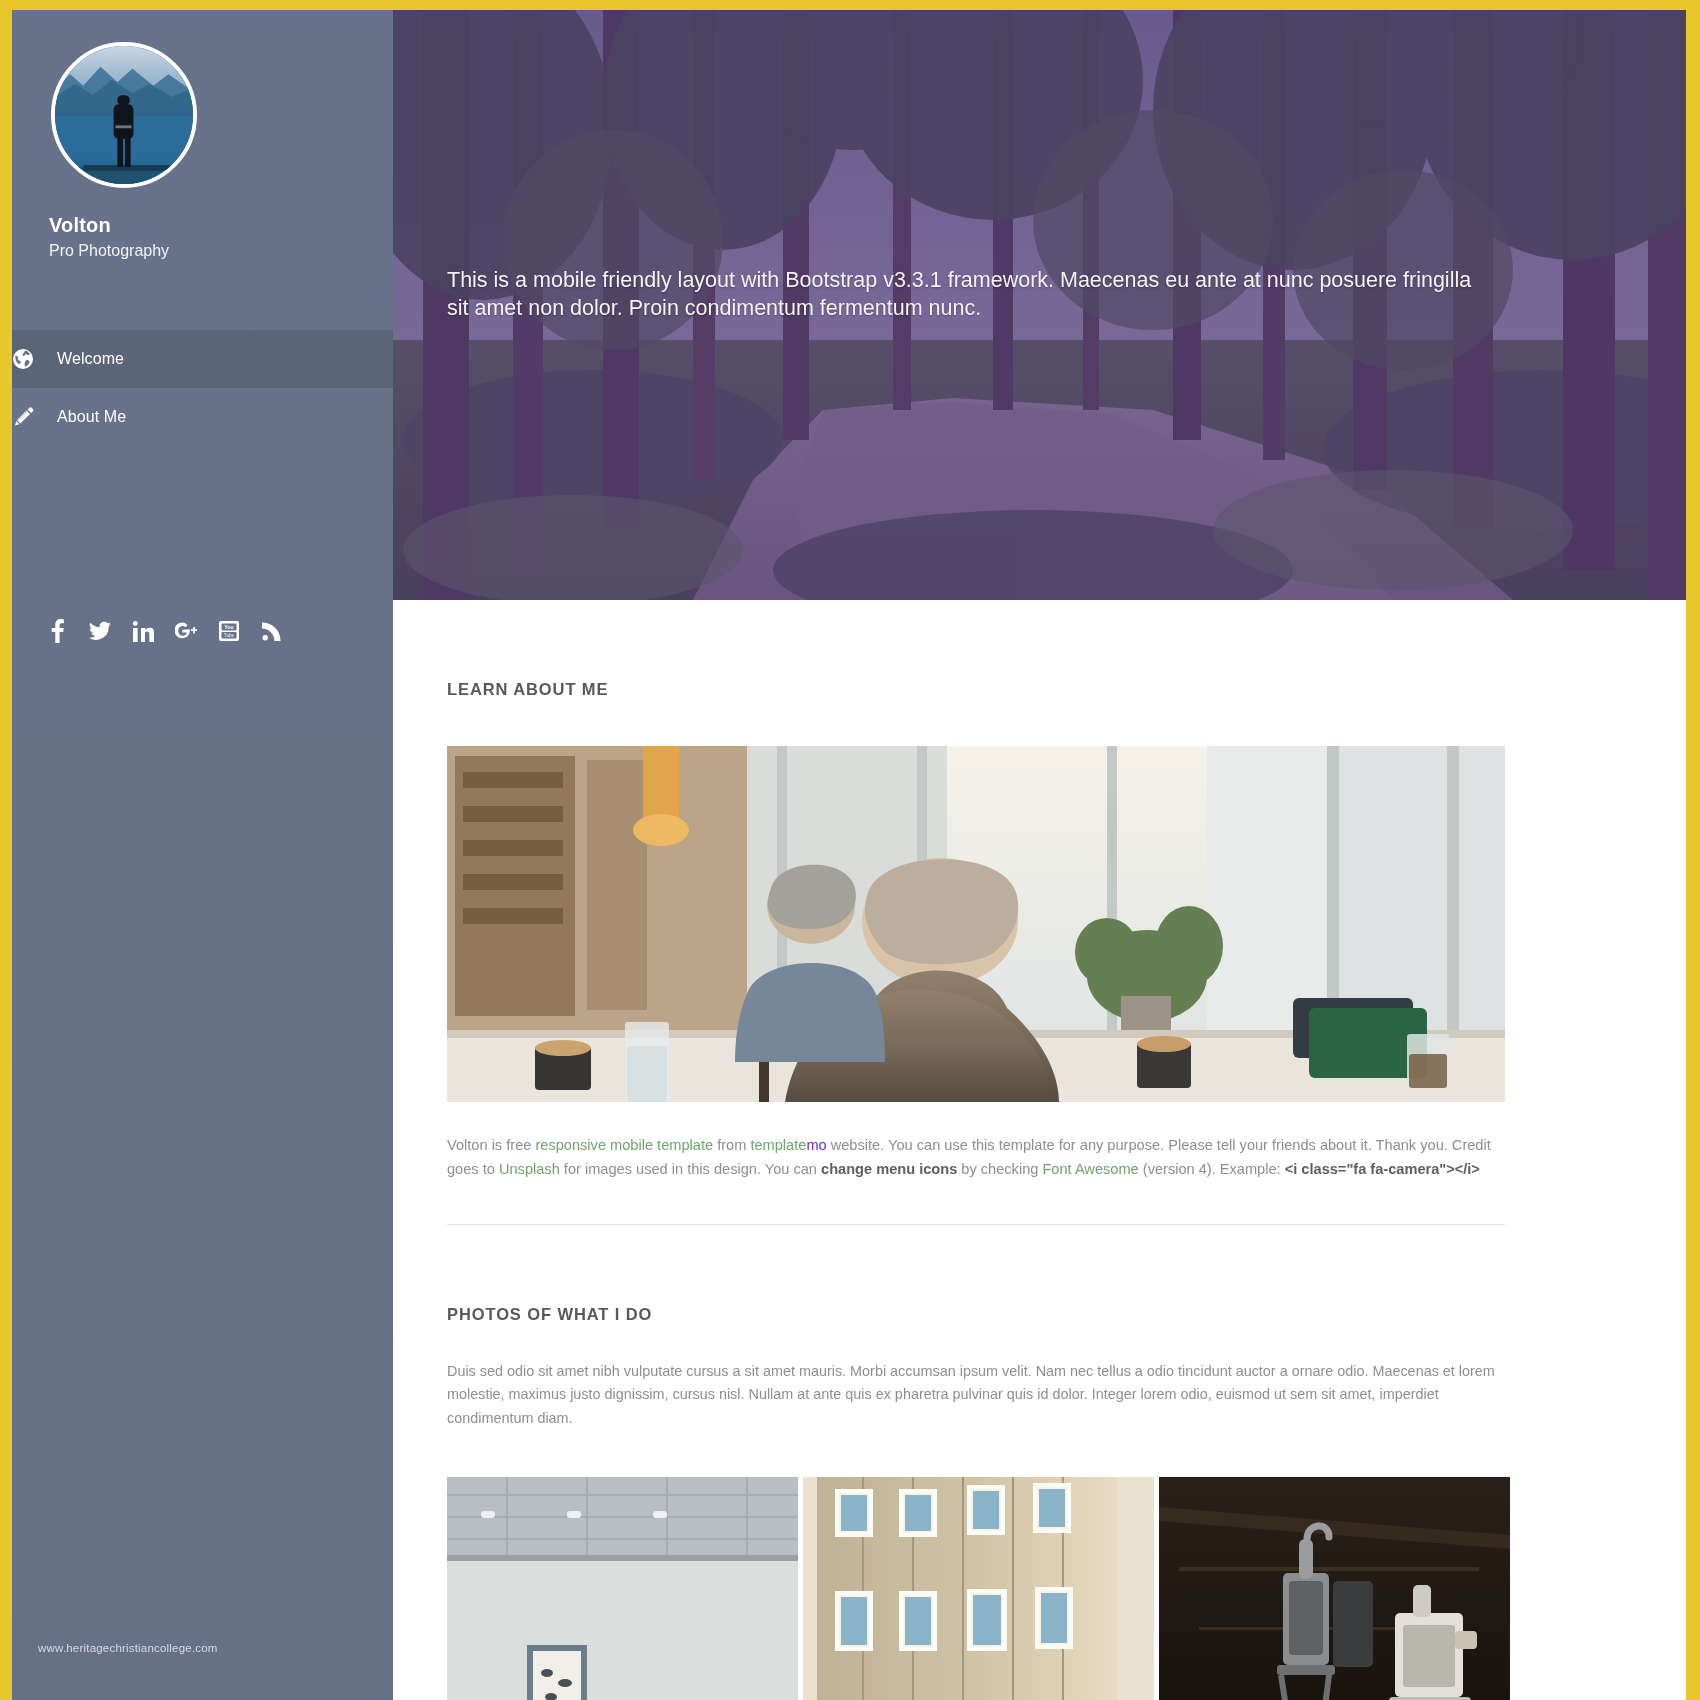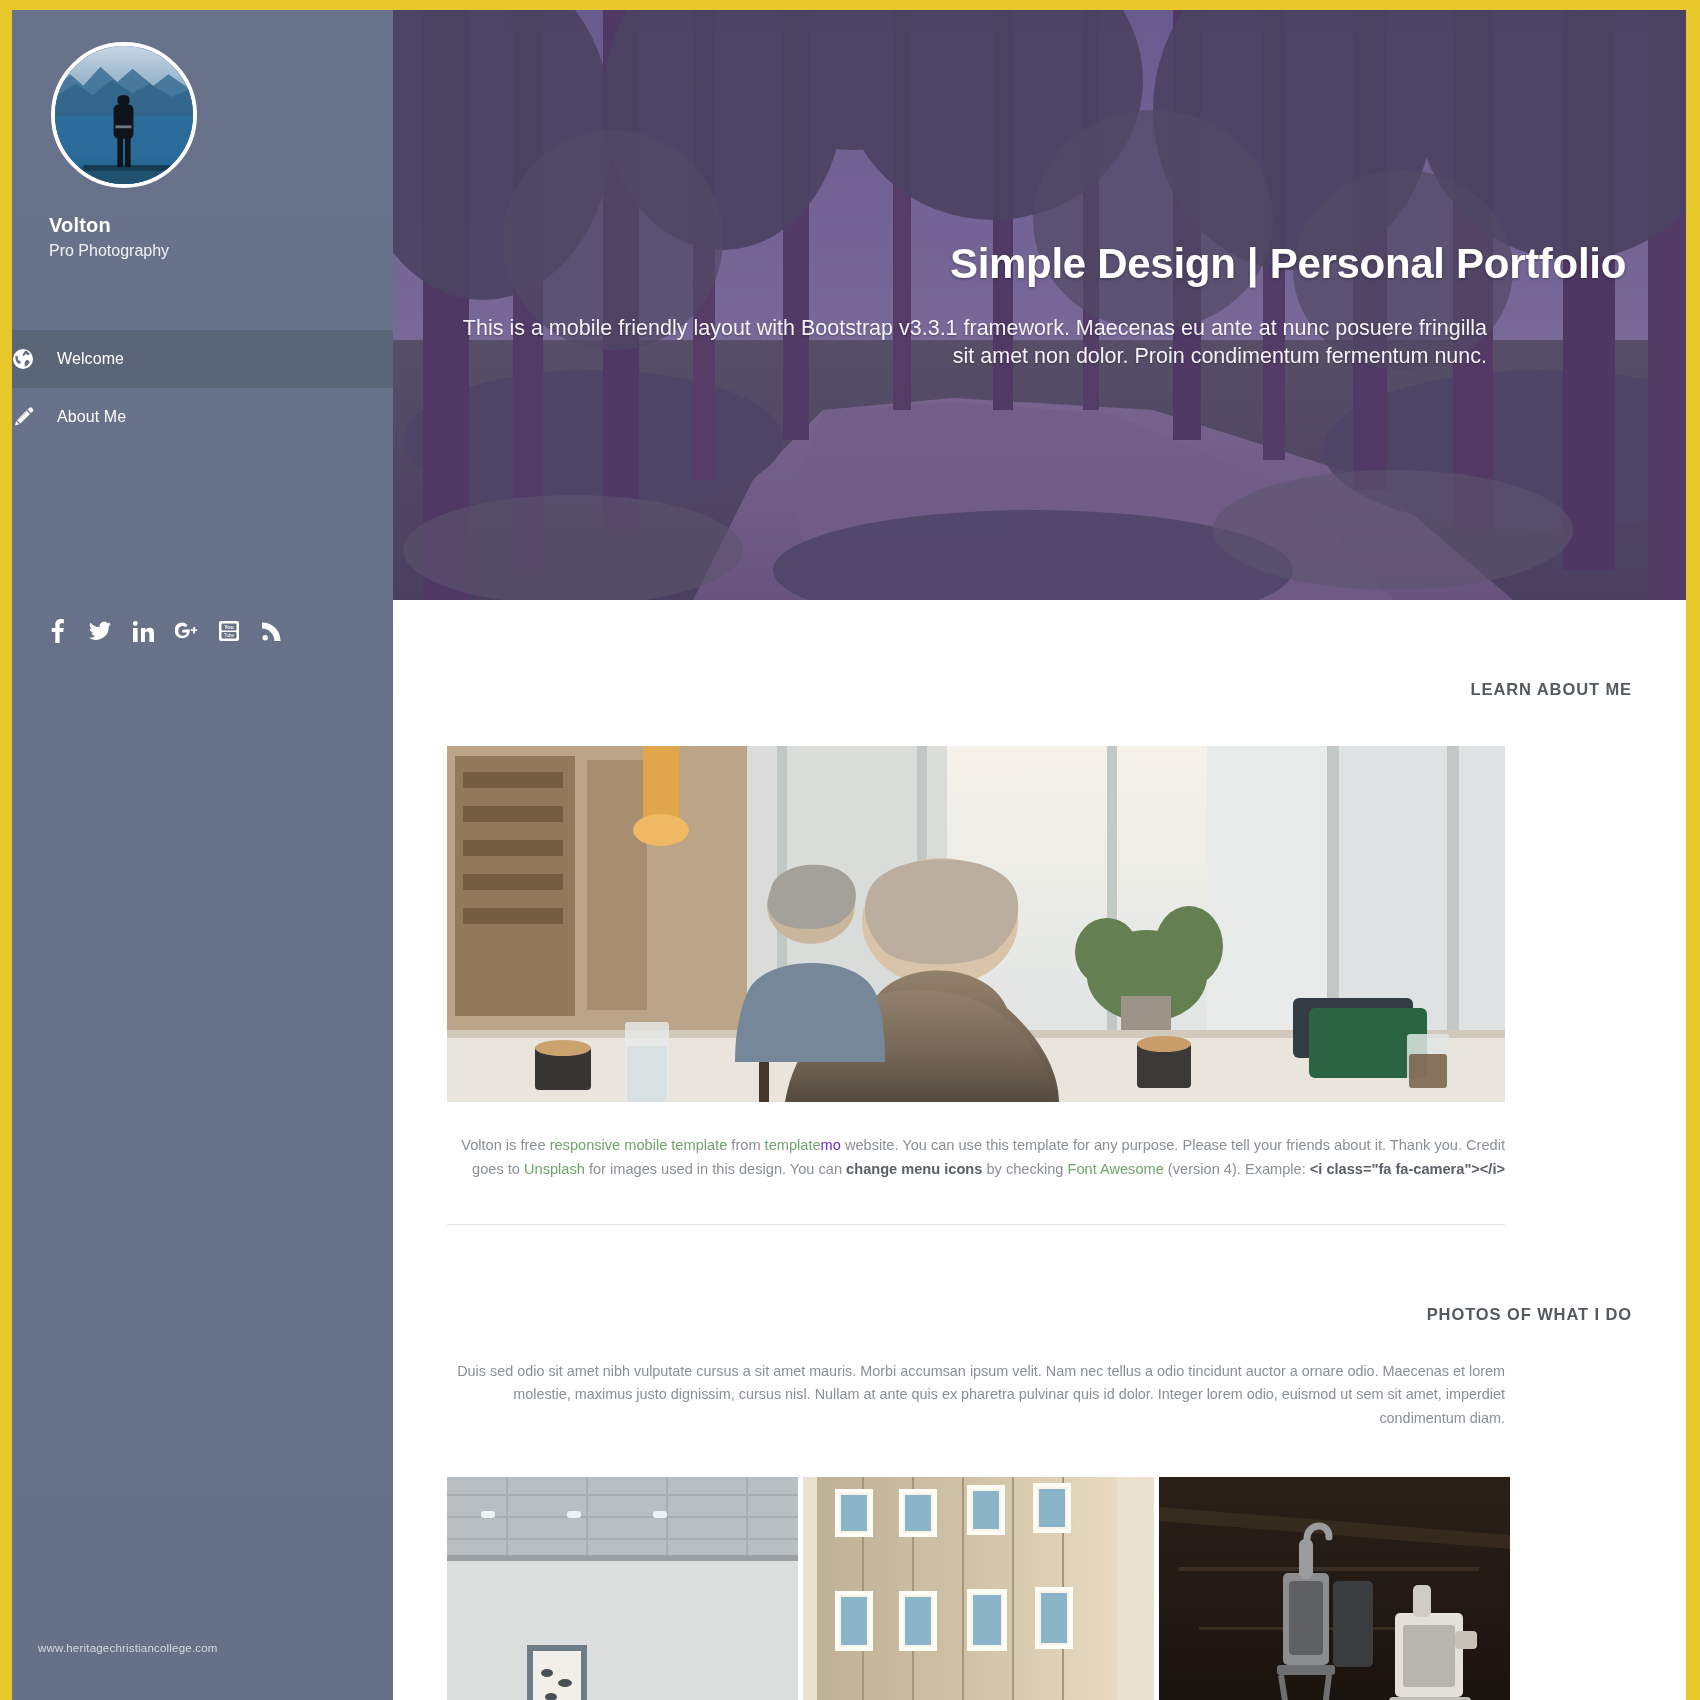--- a/index.html
+++ b/index.html
@@ -11,21 +11,20 @@
   }
   #page {
     position:absolute;
     left:0; top:0;
     width:1700px; height:1700px;
     border-left:12px solid #e8c72a;
     border-top:10px solid #e8c72a;
     border-right:14px solid #e8c72a;
     background:#ffffff;
     overflow:hidden;
-    text-align:right;
   }
   
   #sidebar {
     position:absolute;
     left:0; top:0;
     width:381px; height:1690px;
     background:#68728a;
     background:linear-gradient(180deg,#68728a 0%, #667086 100%);
   }
   #sidebar-inner { position:relative; width:100%; height:100%; }
@@ -356,21 +355,20 @@
             <ellipse cx="1010" cy="260" rx="110" ry="100"></ellipse>
           </g>
           <g fill="#6b8a49" opacity=".6">
             <ellipse cx="1000" cy="520" rx="180" ry="60"></ellipse>
             <ellipse cx="180" cy="540" rx="170" ry="55"></ellipse>
           </g>
         </svg>
       </div>
       <div class="tint"></div>
       <div id="hero-text">
-        <h1 class="hero-title">Simple Design | Personal Portfolio</h1>
         <p class="hero-sub">This is a mobile friendly layout with Bootstrap v3.3.1 framework. Maecenas eu ante at nunc posuere fringilla sit amet non dolor. Proin condimentum fermentum nunc.</p>
       </div>
     </section>
 
     <div id="content">
 
       <h2 class="sec-head">LEARN ABOUT ME</h2>
 
       <div class="feature-img">
         <svg viewBox="0 0 1058 356" preserveAspectRatio="xMidYMid slice">

